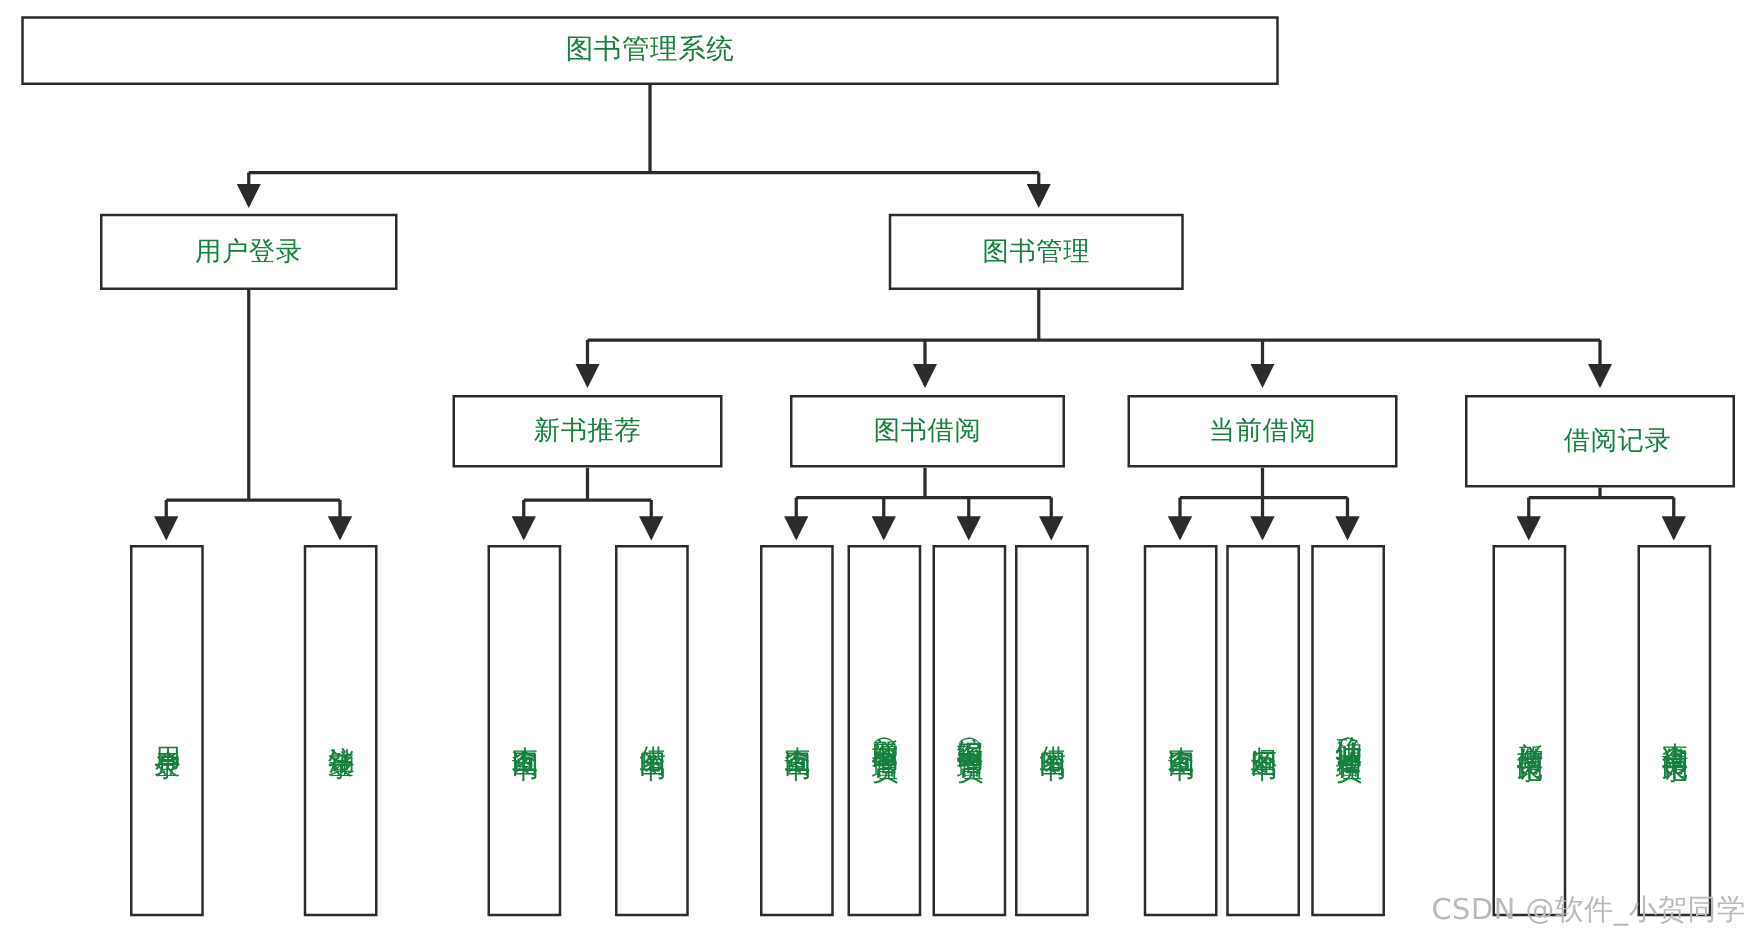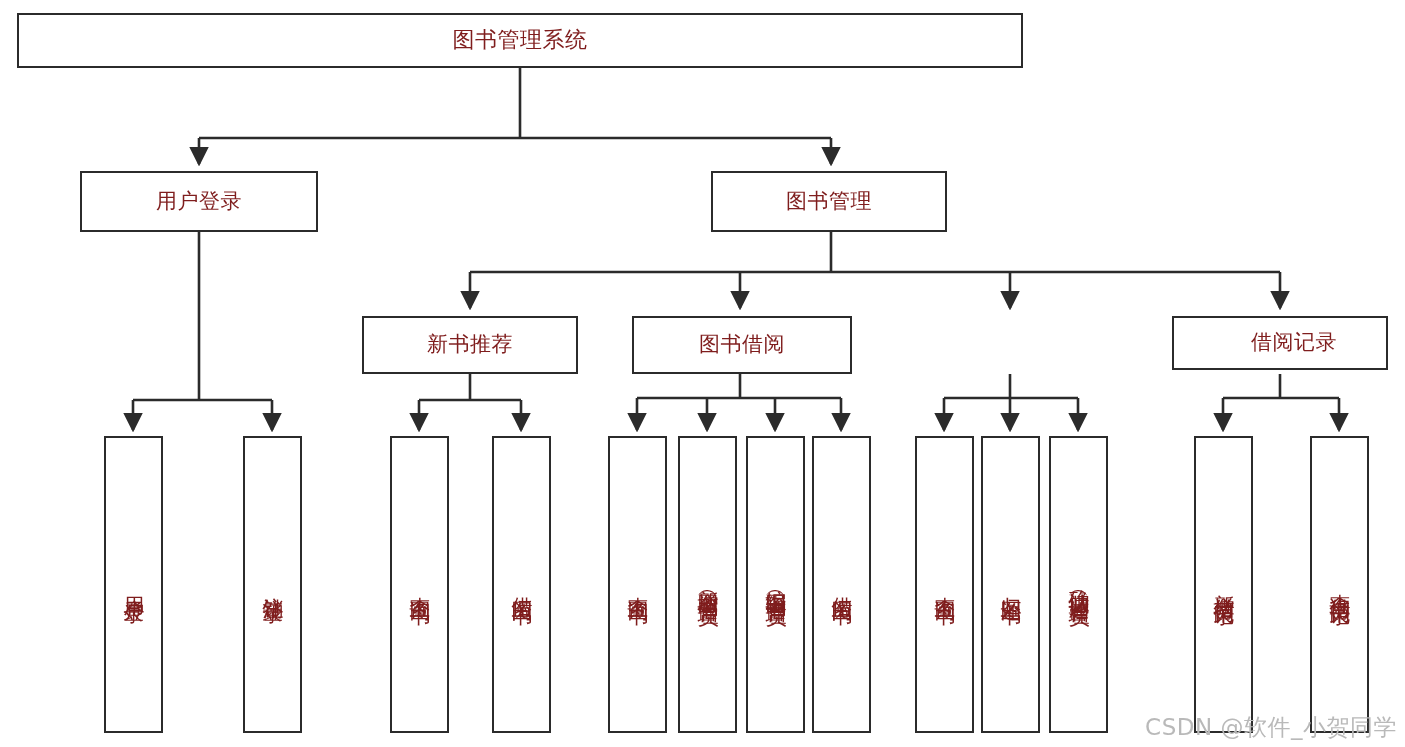--- a/index.html
+++ b/index.html
@@ -31,21 +31,21 @@
     position: absolute;
     box-sizing: border-box;
     background: #ffffff;
     border: 2px solid #2b2b2b;
     display: flex;
     align-items: center;
     justify-content: center;
     overflow: hidden;
   }
   .node-label {
-    color: #7f1d1d;
+    color: #15803d;
     font-size: 21px;
     line-height: 1.12;
     letter-spacing: 0.5px;
     white-space: nowrap;
     text-align: center;
   }
   .node.vertical .node-label {
     writing-mode: vertical-rl;
     text-orientation: upright;
     letter-spacing: 2.5px;
@@ -132,21 +132,24 @@
   <div class="node" style="left:711px; top:171px; width:236px; height:61px;">
     <span class="node-label">图书管理</span>
   </div>
 
   <div class="node" style="left:362px; top:316px; width:216px; height:58px;">
     <span class="node-label">新书推荐</span>
   </div>
   <div class="node" style="left:632px; top:316px; width:220px; height:58px;">
     <span class="node-label">图书借阅</span>
   </div>
-  <div class="node" style="left:1172px; top:316px; width:216px; height:54px;padding-left:28px;">
+  <div class="node" style="left:902px; top:316px; width:216px; height:58px;">
+    <span class="node-label">当前借阅</span>
+  </div>
+  <div class="node" style="left:1172px; top:316px; width:216px; height:74px;padding-left:28px;">
     <span class="node-label">借阅记录</span>
   </div>
 
   <div class="node vertical" style="left:104px; top:436px; width:59px; height:297px;">
     <span class="node-label">用户登录</span>
   </div>
   <div class="node vertical" style="left:243px; top:436px; width:59px; height:297px;">
     <span class="node-label">注销登录</span>
   </div>
 

